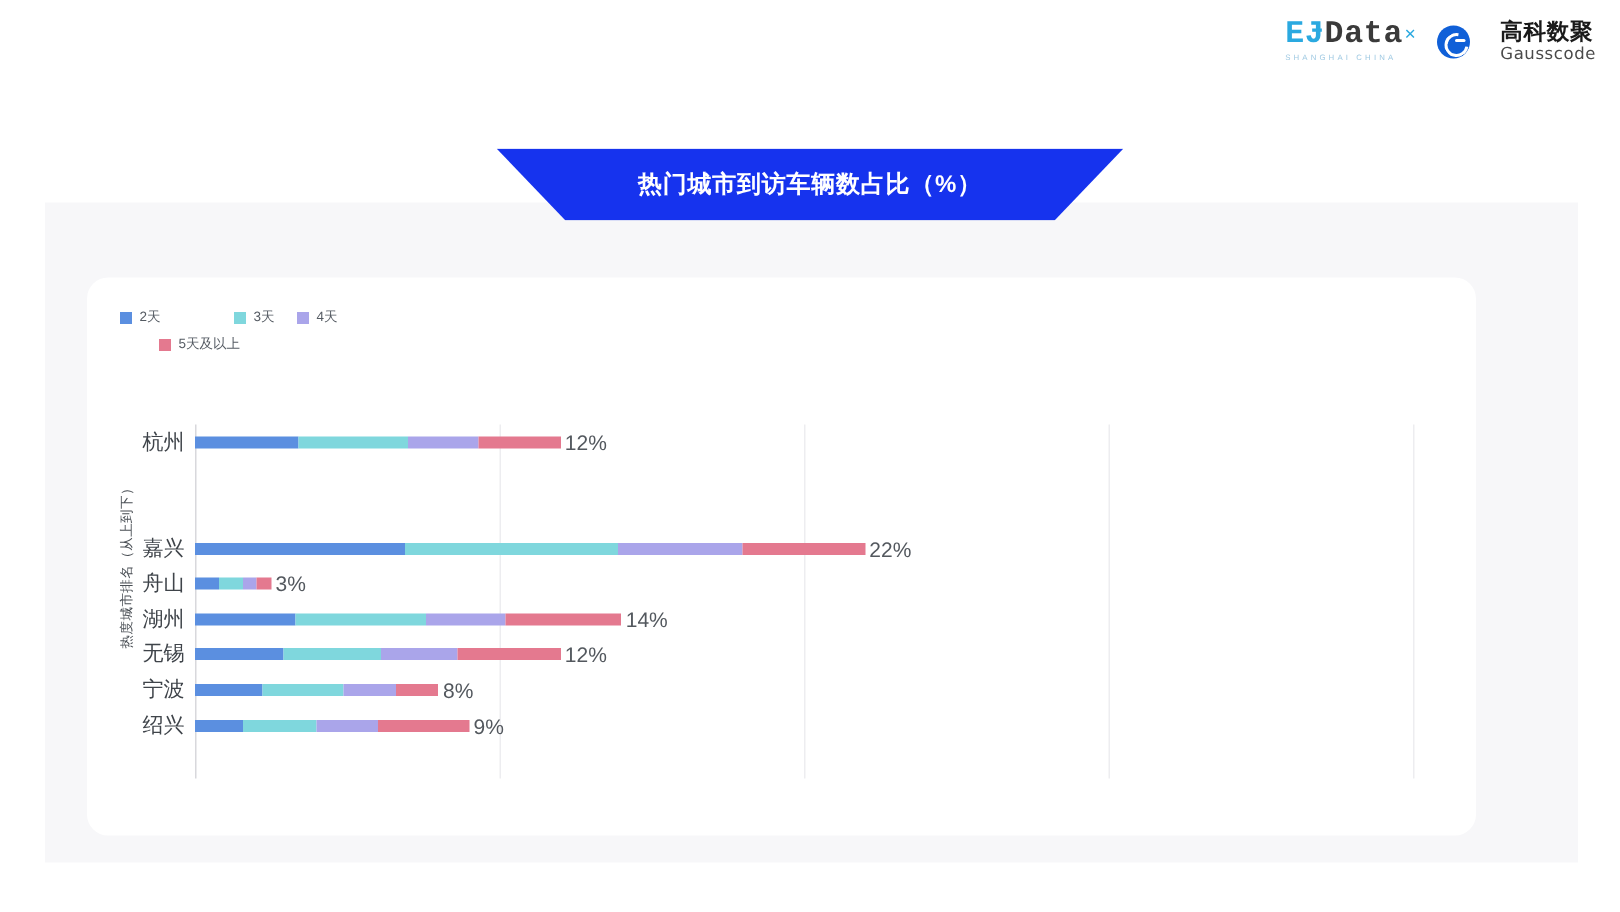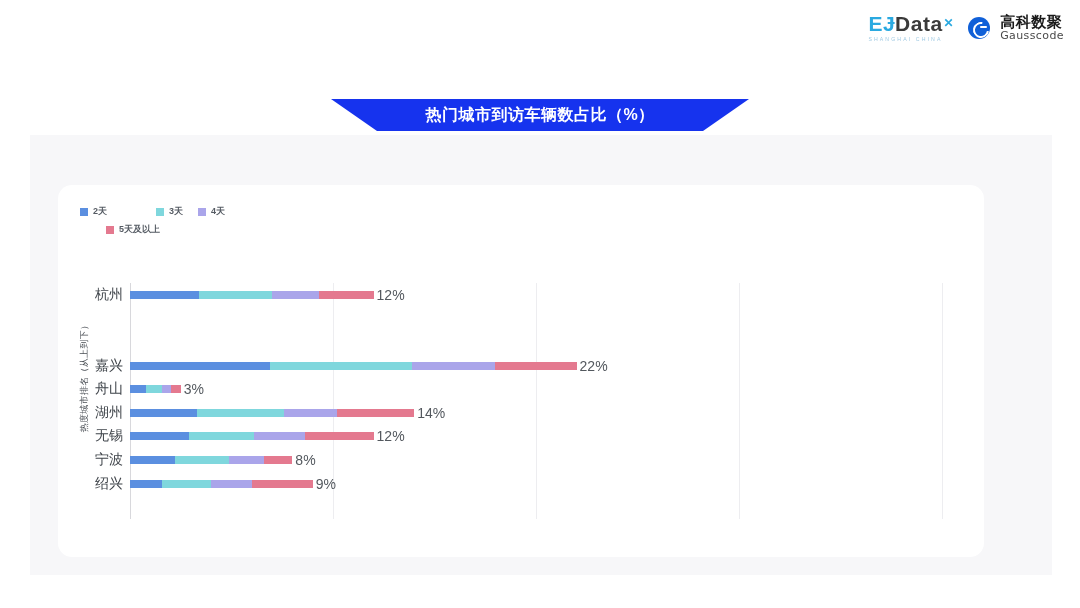--- a/index.html
+++ b/index.html
@@ -15,29 +15,29 @@
   
   .brand-bar {
     position: absolute; top: 10px; right: 16px;
     display: flex; align-items: center; gap: 14px;
     height: 36px;
   }
   .logo-evdata { display: flex; flex-direction: column; align-items: flex-start; line-height: 1; }
   .logo-evdata-main {
     font-size: 21px; letter-spacing: 0.5px; font-weight: 400;
     color: #2b2b2b; position: relative; display: flex; align-items: center;
-    font-family: Liberation Sans, sans-serif;
+    font-family: Liberation Mono, monospace;
   }
   .logo-ev { color: #2aa9e0; font-weight: 600; }
   .logo-data { color: #3a3a3a; font-weight: 600; }
   .logo-x { color: #2aa9e0; font-size: 12px; margin-left: 1px; margin-top: -2px; font-weight: 700; }
   .logo-evdata-sub {
     font-size: 5.2px; letter-spacing: 2.1px; color: #9fc9e2; margin-top: 3px; text-transform: uppercase;
   }
-  .logo-gauss { display: flex; align-items: center; gap: 10px; }
+  .logo-gauss { display: flex; align-items: center; gap: 20px; }
   .gauss-mark {
     width: 22px; height: 22px; border-radius: 50%;
     background: #1060d8; position: relative; flex: none;
   }
   .gauss-mark::before {
     content: ""; position: absolute; left: 5px; top: 5px;
     width: 12px; height: 12px; border-radius: 50%;
     background: #1060d8; border: 2.5px solid #ffffff;
     border-right-color: transparent;
     transform: rotate(-35deg);
@@ -51,21 +51,21 @@
   .gauss-en { font-size: 11px; color: #4a4a4a; letter-spacing: 0.4px; font-family: "DejaVu Sans", sans-serif; }
 
   
   .slide-bg {
     position: absolute; left: 30px; top: 135px;
     width: 1022px; height: 440px;
     background: #f7f7f9;
   }
   .title-banner {
     position: absolute; left: 331px; top: 99px;
-    width: 418px; height: 32px;
+    width: 418px; height: 48px;
     background: #1633ee;
     clip-path: polygon(0 0, 100% 0, 89% 100%, 11% 100%);
     display: flex; align-items: center; justify-content: center;
     z-index: 5;
   }
   .title-banner span {
     color: #ffffff; font-size: 16px; font-weight: 700; letter-spacing: 0.5px;
   }
 
   .chart-card {
@@ -74,21 +74,21 @@
     background: #ffffff; border-radius: 14px;
   }
 
   
   .legend {
     position: absolute; left: 22px; top: 20px;
     width: 300px;
     display: flex; flex-wrap: wrap; align-items: center;
     row-gap: 5px;
   }
-  .legend-item { display: flex; align-items: center; font-size: 9px; color: #555b63; font-weight: bold; }
+  .legend-item { display: flex; align-items: center; font-size: 9px; color: #555b63; }
   .legend-item:nth-child(1) { width: 76px; }
   .legend-item:nth-child(2) { width: 42px; }
   .legend-item:nth-child(3) { width: 60px; }
   .legend-item:nth-child(4) { width: 100%; padding-left: 26px; }
   .legend-swatch { width: 8px; height: 8px; margin-right: 5px; flex: none; }
   .legend-label { white-space: nowrap; }
 
   
   .plot-wrap { position: absolute; left: 0; top: 0; width: 926px; height: 372px; }
   .y-axis-title {

